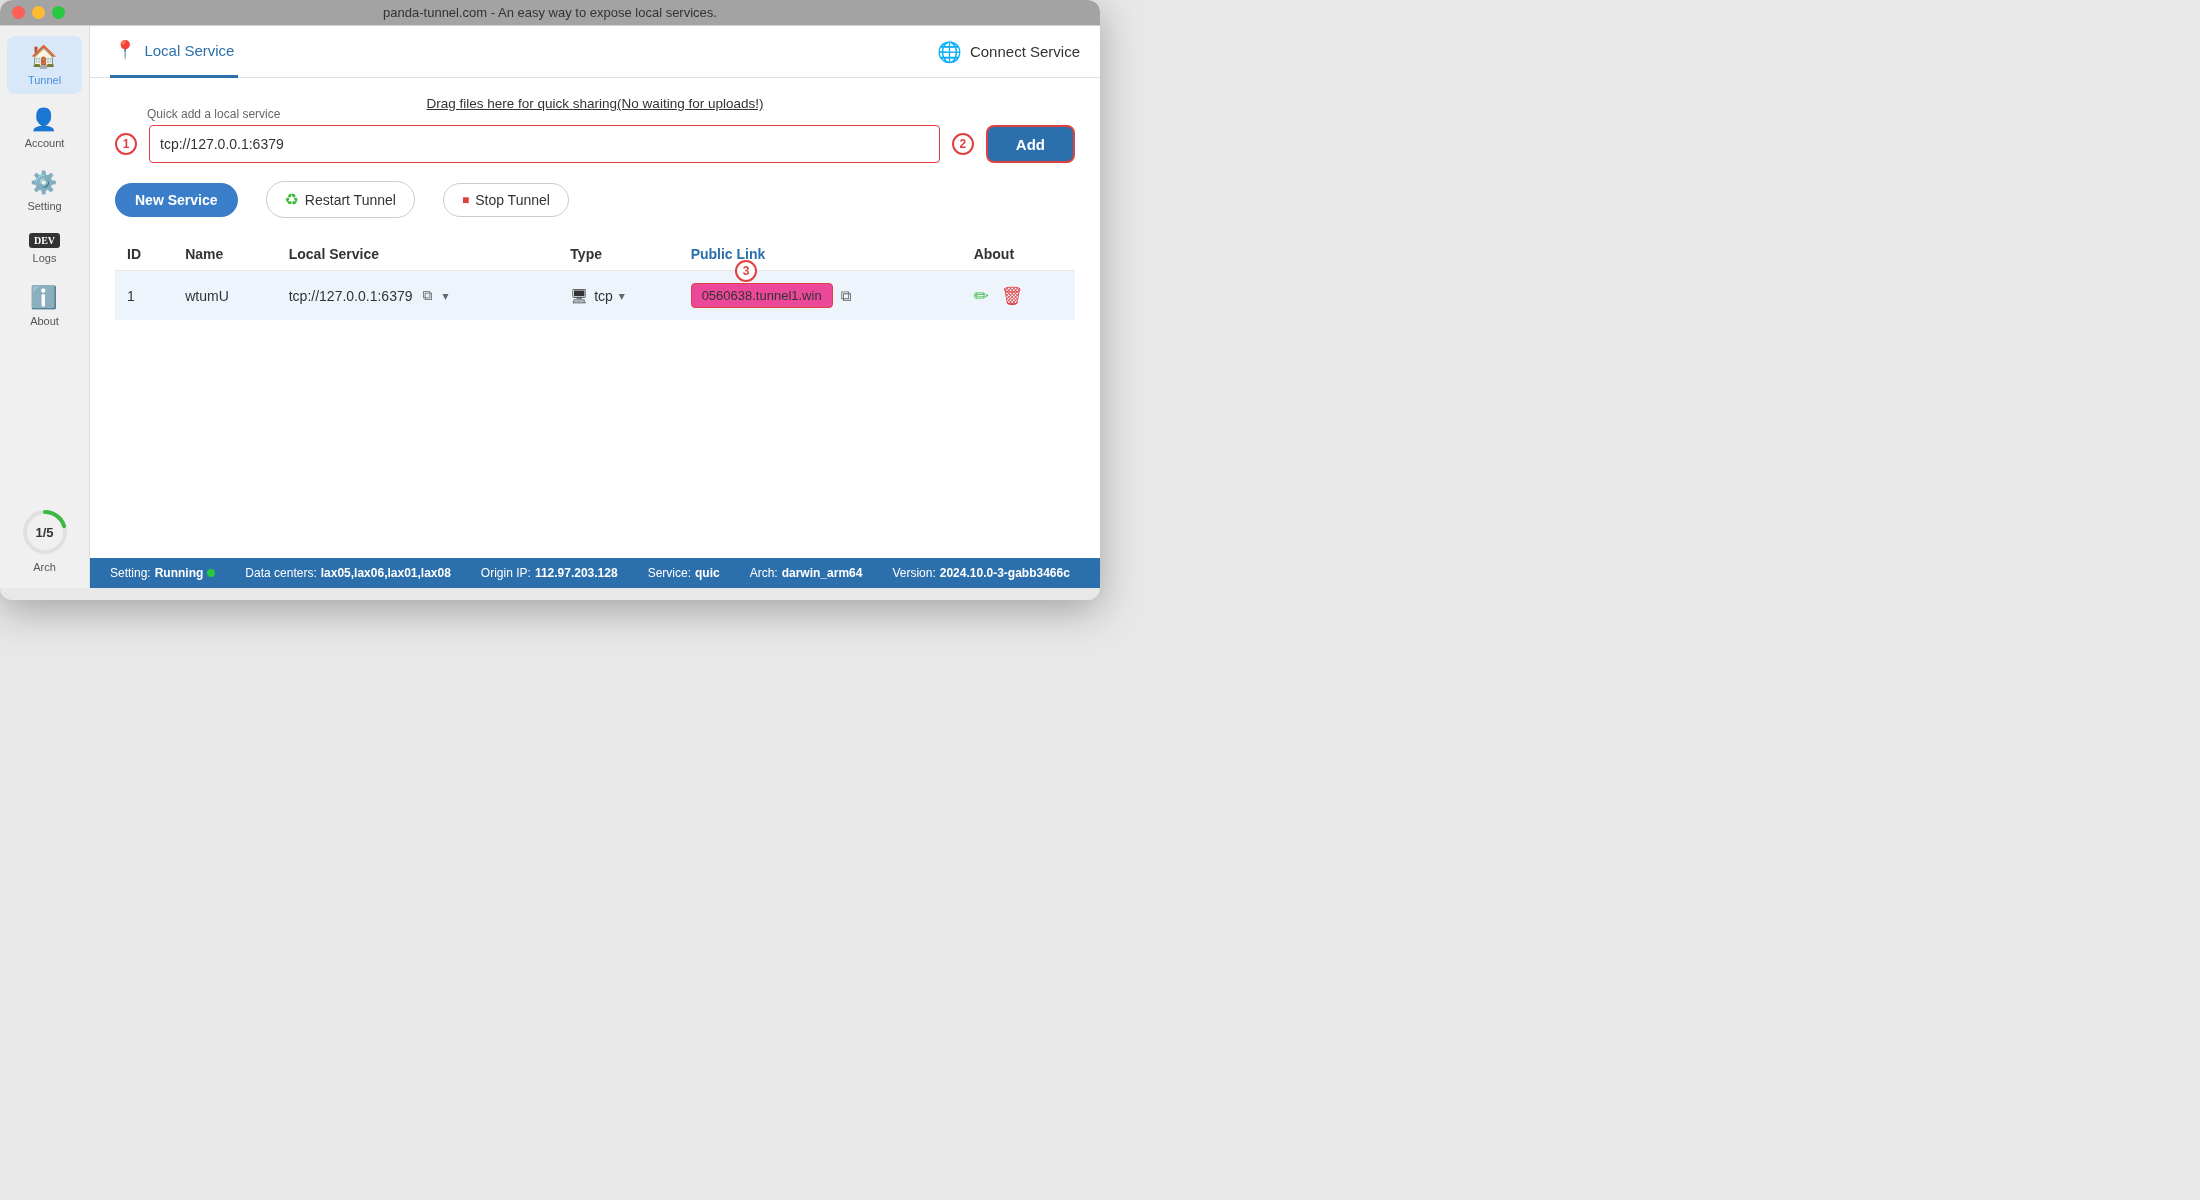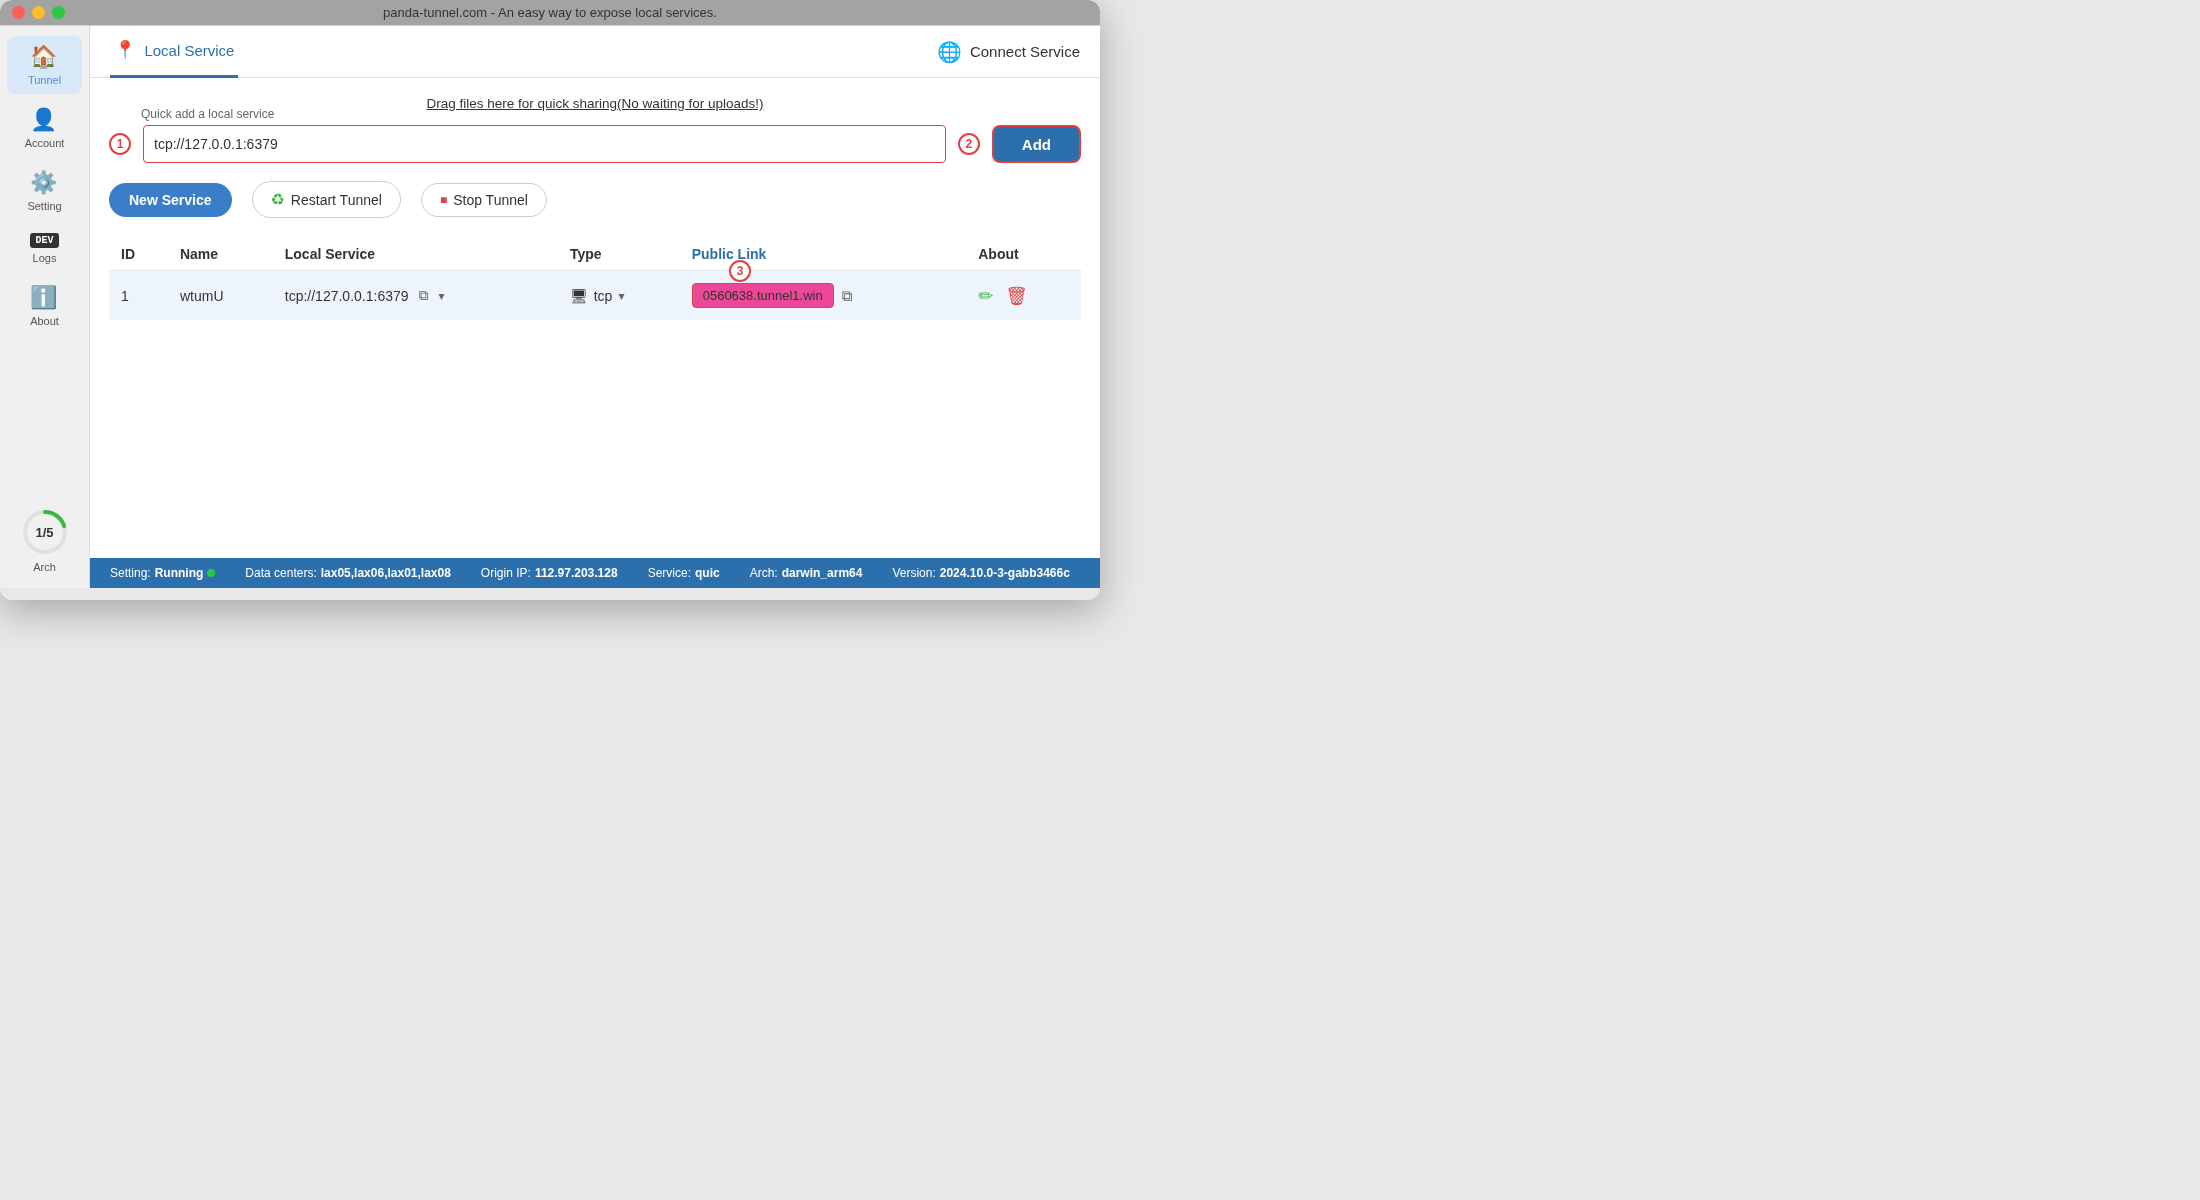--- a/index.html
+++ b/index.html
@@ -173,21 +173,21 @@
       gap: 8px;
       cursor: pointer;
       font-size: 15px;
       color: #333;
     }
     .connect-icon { font-size: 20px; }
 
     
     .content-area {
       flex: 1;
-      padding: 18px 19px;
+      padding: 18px 25px;
       overflow-y: auto;
     }
 
     
     .drag-drop-bar {
       text-align: center;
       text-decoration: underline;
       color: #333;
       font-size: 13.5px;
       margin-bottom: 14px;
@@ -254,21 +254,21 @@
       border-radius: 8px;
       font-size: 15px;
       font-weight: 600;
       cursor: pointer;
       border: 2px solid #e04040;
     }
 
     
     .action-buttons {
       display: flex;
-      gap: 20px;
+      gap: 28px;
       margin-bottom: 20px;
       align-items: center;
     }
     .btn-new-service {
       background: #3a7dc9;
       color: white;
       border: none;
       border-radius: 20px;
       padding: 9px 20px;
       font-size: 14px;
@@ -454,21 +454,21 @@
       <span class="sidebar-icon">👤</span>
       <span class="sidebar-label">Account</span>
     </div>
 
     <div class="sidebar-item">
       <span class="sidebar-icon">⚙️</span>
       <span class="sidebar-label">Setting</span>
     </div>
 
     <div class="sidebar-item">
-      <span class="sidebar-icon" style="font-size:18px; background:#333; color:white; padding:2px 5px; border-radius:3px; font-weight:700; font-family:Liberation Mono, monospace; font-size:10px;">DEV</span>
+      <span class="sidebar-icon" style="font-size:18px; background:#333; color:white; padding:2px 5px; border-radius:3px; font-weight:700; font-family:Liberation Serif, serif; font-size:10px;">DEV</span>
       <span class="sidebar-label">Logs</span>
     </div>
 
     <div class="sidebar-item">
       <span class="sidebar-icon">ℹ️</span>
       <span class="sidebar-label">About</span>
     </div>
 
     <div class="limit-container">
       <div class="limit-circle">

